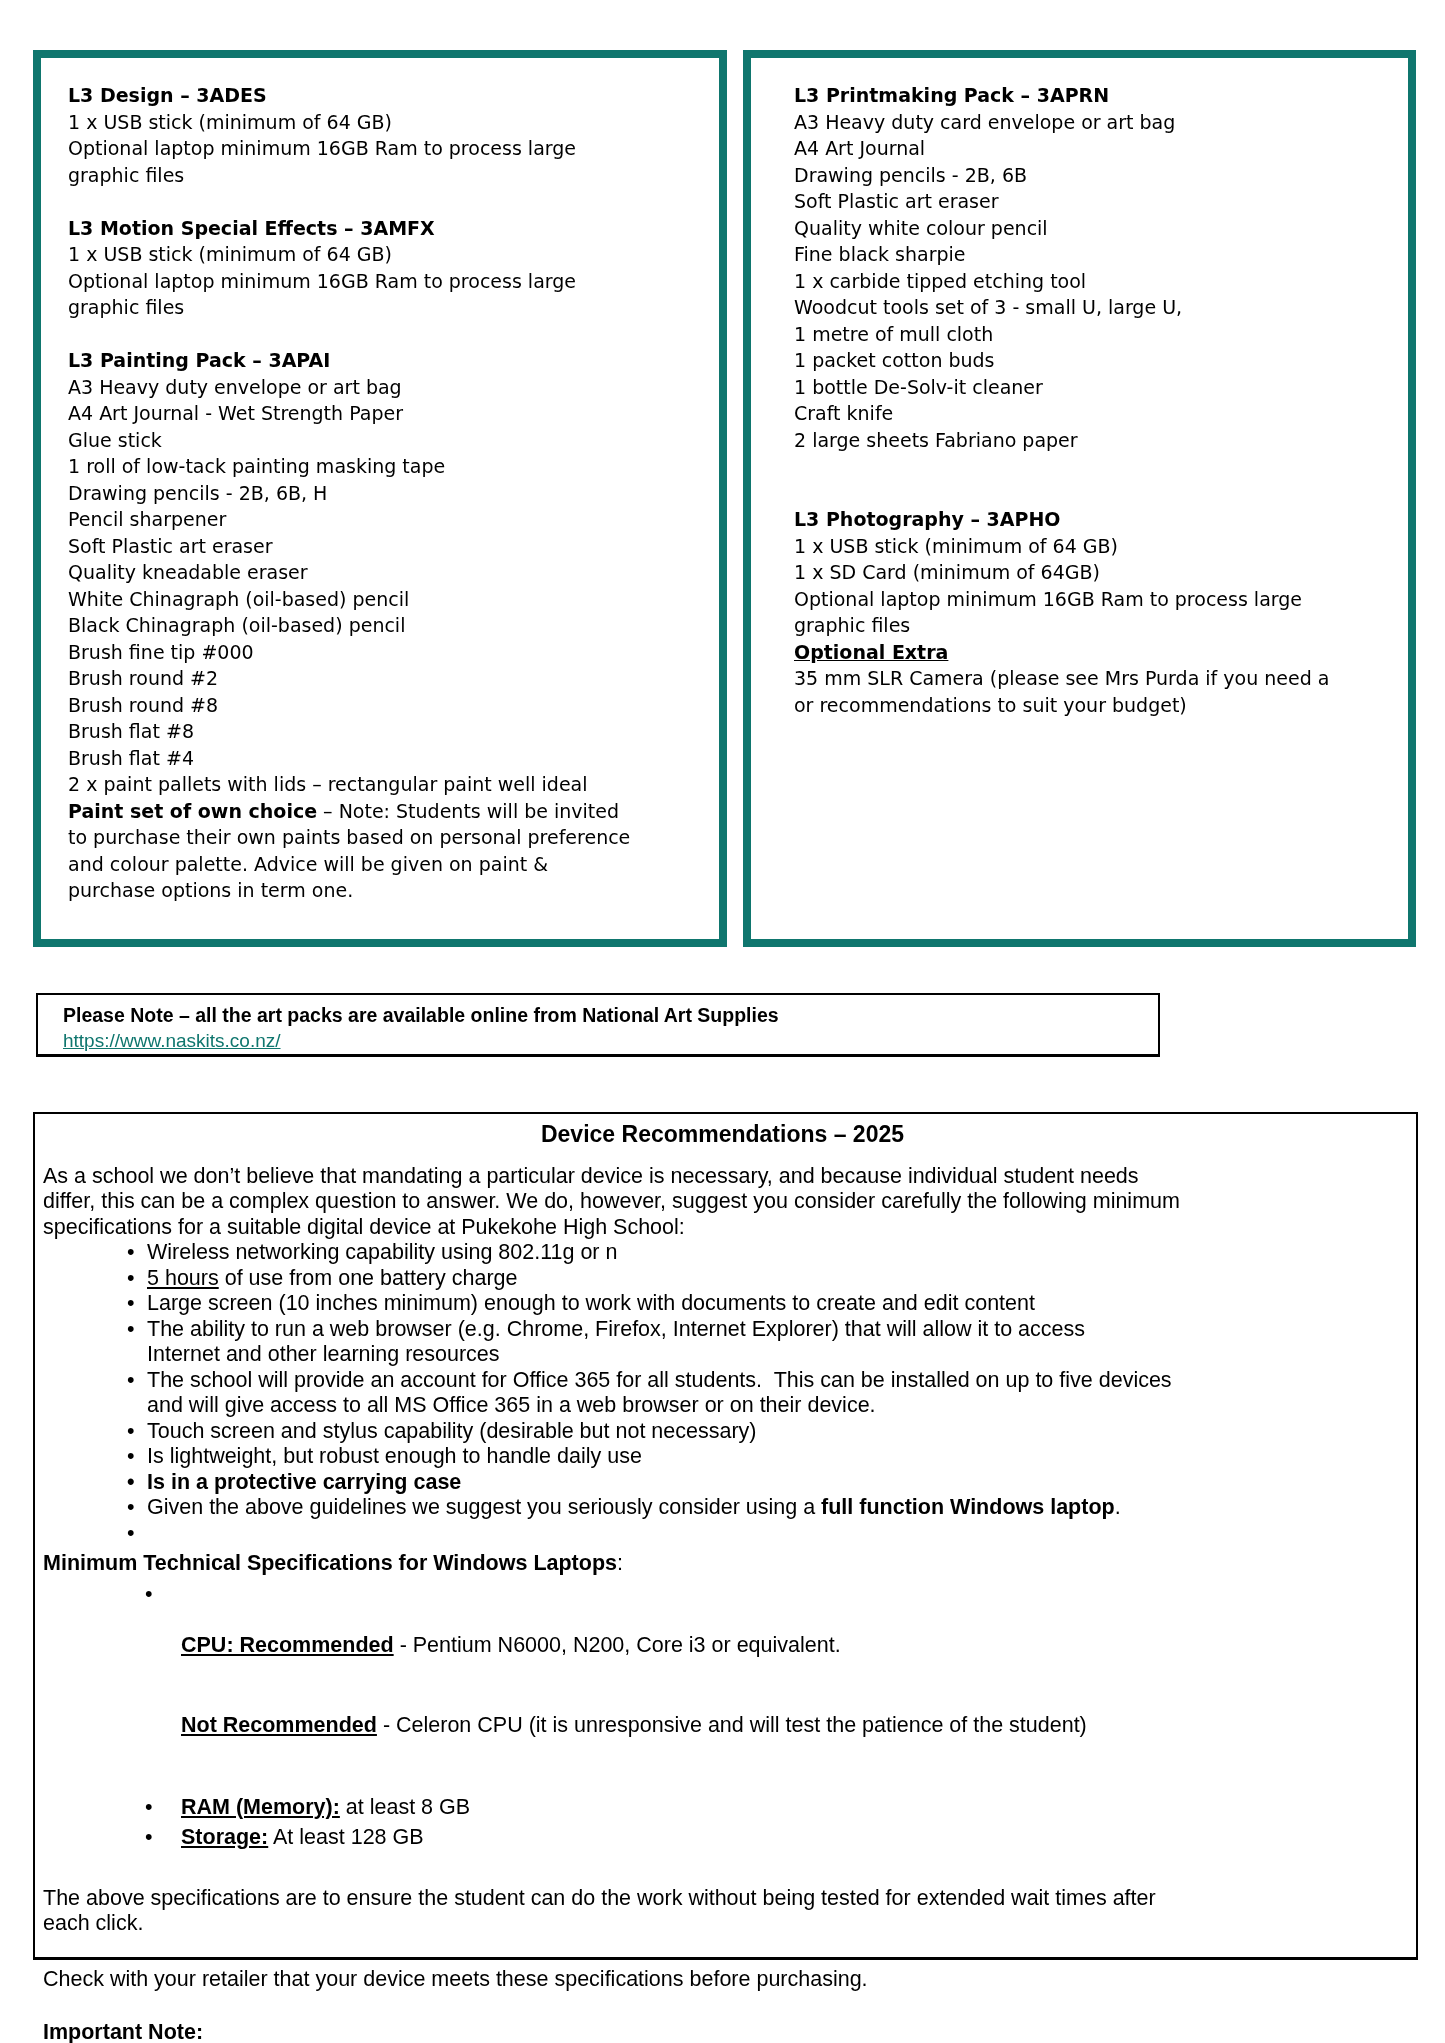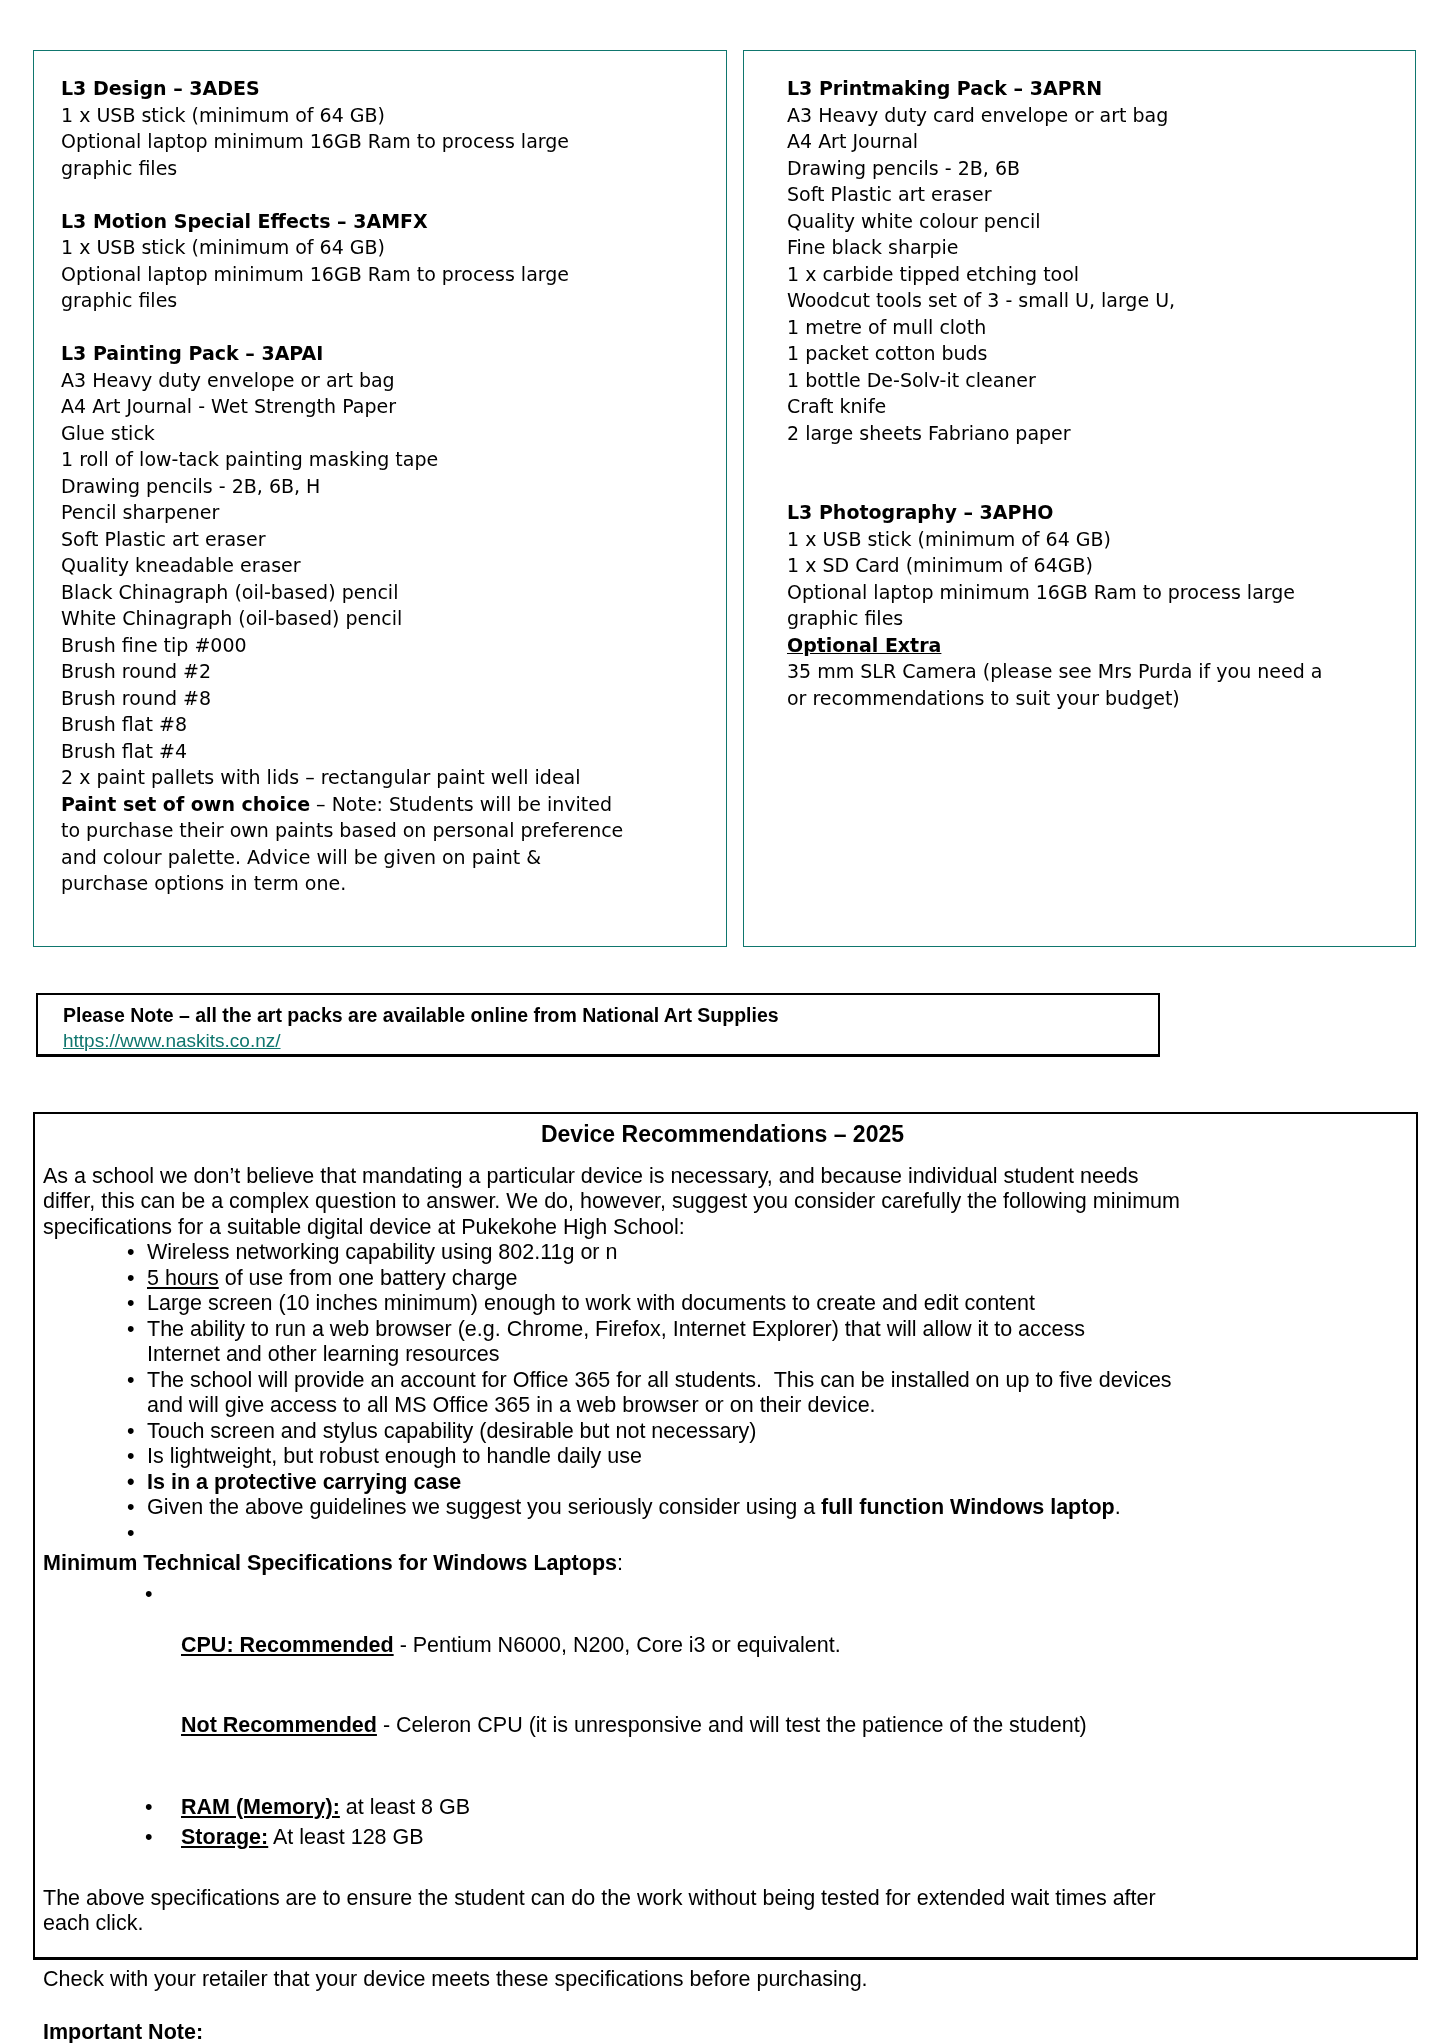--- a/index.html
+++ b/index.html
@@ -1,17 +1,17 @@
 <!DOCTYPE html>
 <html><head>
 <meta charset="utf-8">
 <style>
   html,body{margin:0;padding:0;background:#ffffff;}
   body{width:1445px;height:2043px;position:relative;color:#000;}
-  .artbox{position:absolute;border:1px solid #0f766e;box-sizing:border-box;
+  .artbox{position:absolute;border:8px solid #0f766e;box-sizing:border-box;
           font-family:"DejaVu Sans",sans-serif;font-size:19px;line-height:26.5px;}
   #left-box{left:33px;top:50px;width:694px;height:897px;padding:24px 16px 0 27px;}
   #right-box{left:743px;top:50px;width:673px;height:897px;padding:24px 14px 0 43px;overflow:hidden;}
   .line{white-space:pre-wrap;min-height:26.5px;}
   .bold{font-weight:bold;}
   .bu{font-weight:bold;text-decoration:underline;}
   .u{text-decoration:underline;}
   .spacer{height:26.5px;}
   .spacer2{height:53px;}
   .clip{white-space:nowrap;overflow:hidden;}
@@ -55,22 +55,22 @@
   <div class="spacer"></div>
   <div class="line bold">L3 Painting Pack – 3APAI</div>
   <div class="line">A3 Heavy duty envelope or art bag</div>
   <div class="line">A4 Art Journal - Wet Strength Paper</div>
   <div class="line">Glue stick</div>
   <div class="line">1 roll of low-tack painting masking tape</div>
   <div class="line">Drawing pencils - 2B, 6B, H</div>
   <div class="line">Pencil sharpener</div>
   <div class="line">Soft Plastic art eraser</div>
   <div class="line">Quality kneadable eraser</div>
+  <div class="line">White Chinagraph (oil-based) pencil</div>
   <div class="line">Black Chinagraph (oil-based) pencil</div>
-  <div class="line">White Chinagraph (oil-based) pencil</div>
   <div class="line">Brush fine tip #000</div>
   <div class="line">Brush round #2</div>
   <div class="line">Brush round #8</div>
   <div class="line">Brush flat #8</div>
   <div class="line">Brush flat #4</div>
   <div class="line">2 x paint pallets with lids – rectangular paint well ideal</div>
   <div class="line"><span class="bold">Paint set of own choice</span><span> – Note: Students will be invited</span></div>
   <div class="line">to purchase their own paints based on personal preference</div>
   <div class="line">and colour palette. Advice will be given on paint &amp;</div>
   <div class="line">purchase options in term one.</div>

